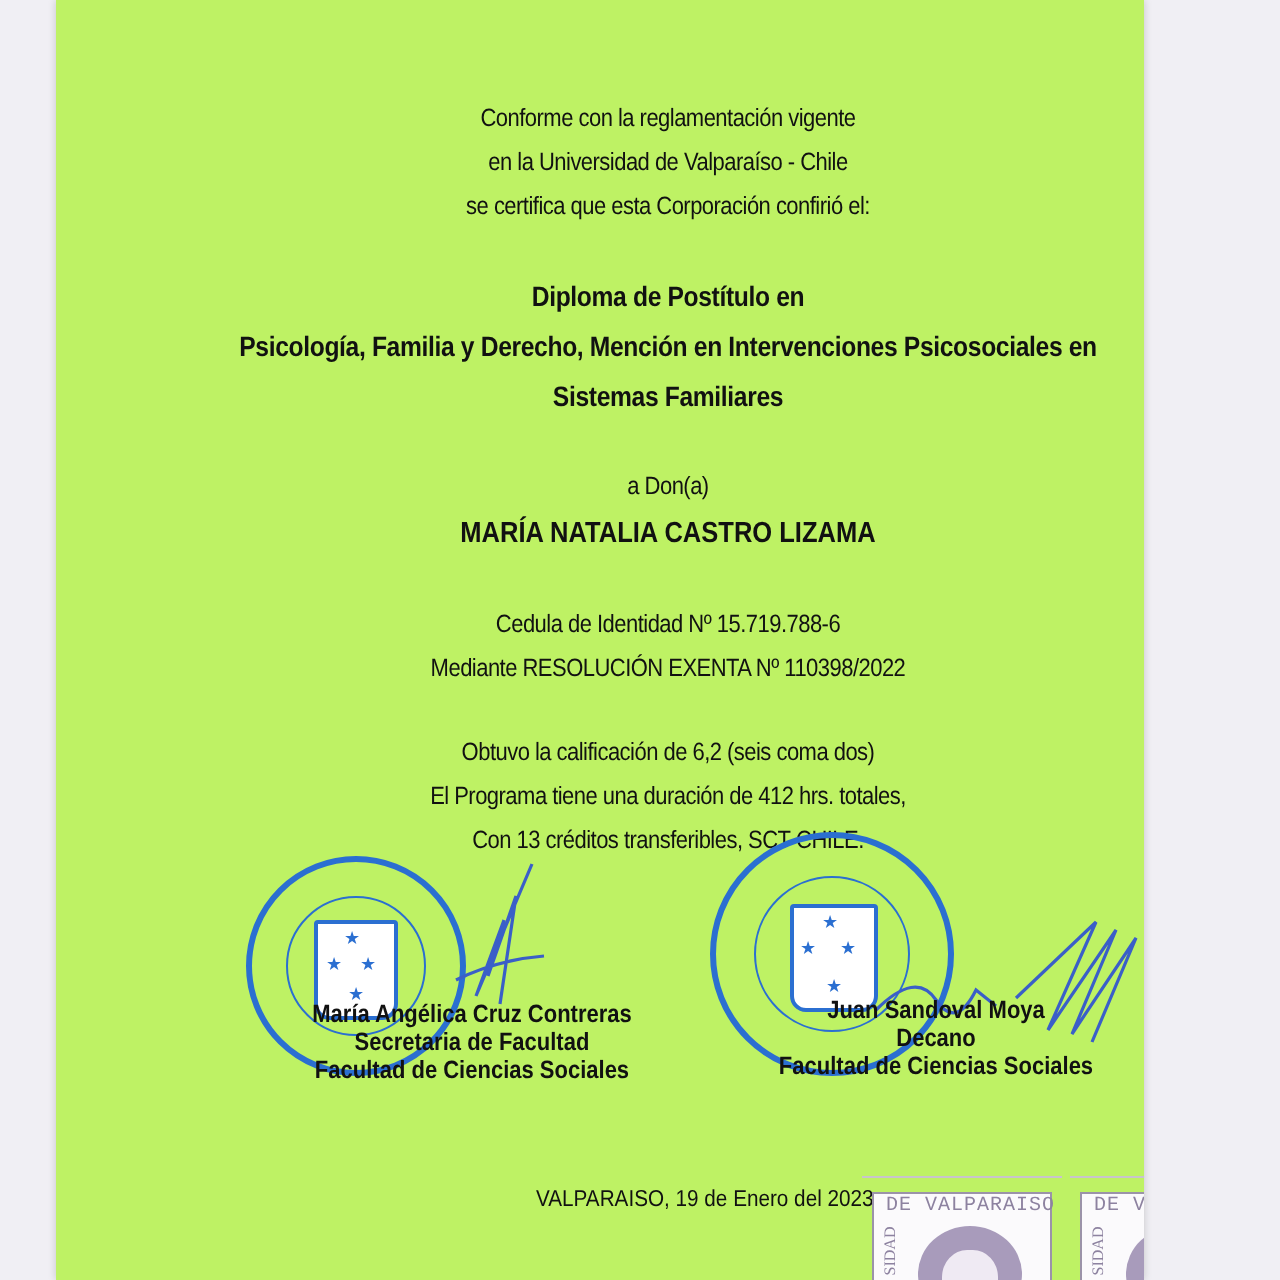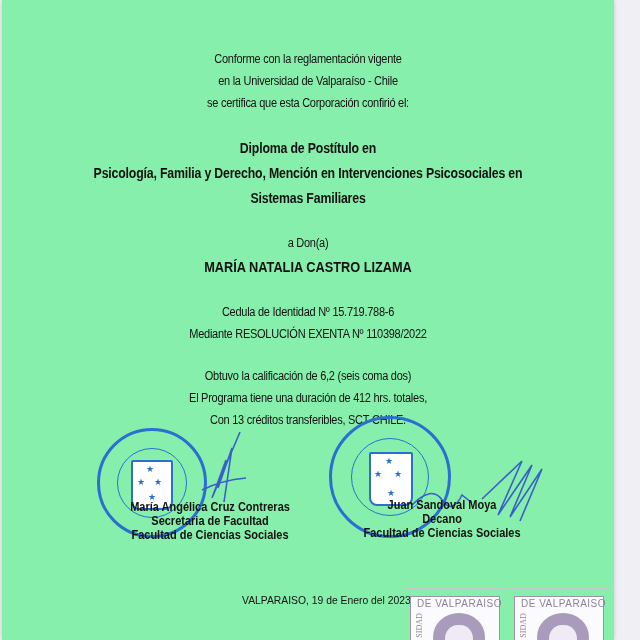--- a/index.html
+++ b/index.html
@@ -3,22 +3,22 @@
   <meta charset="utf-8">
   <style>
     html, body { margin: 0; padding: 0; }
     body {
       width: 640px; height: 640px; overflow: hidden;
       background: #f0eff4;
       position: relative;
       font-family: "Liberation Sans", sans-serif;
     }
     .page {
-      position: absolute; left: 2px; top: 0; width: 612px; height: 640px;
-      background: #86efac;
+      position: absolute; left: 28px; top: 0; width: 544px; height: 640px;
+      background: #bef264;
       box-shadow: 0 0 4px rgba(0,0,0,0.18);
       overflow: hidden;
     }
     .line {
       position: absolute; left: 0; width: 612px; text-align: center;
       color: #111; font-size: 12.5px; letter-spacing: -0.3px;
       transform: scaleX(0.88); transform-origin: center;
     }
     .bold { font-weight: bold; font-size: 14px; letter-spacing: -0.2px; }
     .name { font-weight: bold; font-size: 14.5px; letter-spacing: 0px; }
@@ -43,21 +43,21 @@
     .sig-svg { position: absolute; }
     .date {
       position: absolute; left: 240px; top: 594px; font-size: 11.5px; color: #111;
       transform: scaleX(0.9); transform-origin: left;
     }
     .stamp {
       position: absolute; top: 596px; width: 88px; height: 50px;
       border: 1px solid #9b93a9; background: #fbfafc;
     }
     .stamp-title {
-      position: absolute; left: 6px; top: 1px; font-family: Liberation Sans, sans-serif;
+      position: absolute; left: 6px; top: 1px; font-family: Liberation Mono, monospace;
       font-size: 10px; color: #8d82a0; letter-spacing: 0.5px; white-space: nowrap;
     }
     .stamp-side {
       position: absolute; left: -4px; top: 24px; font-family: "Liberation Serif", serif;
       font-size: 8px; color: #8d82a0; transform: rotate(-90deg);
     }
     .stamp-portrait {
       position: absolute; left: 22px; top: 16px; width: 52px; height: 48px;
       border-radius: 50%; background: #a89bbb;
     }

